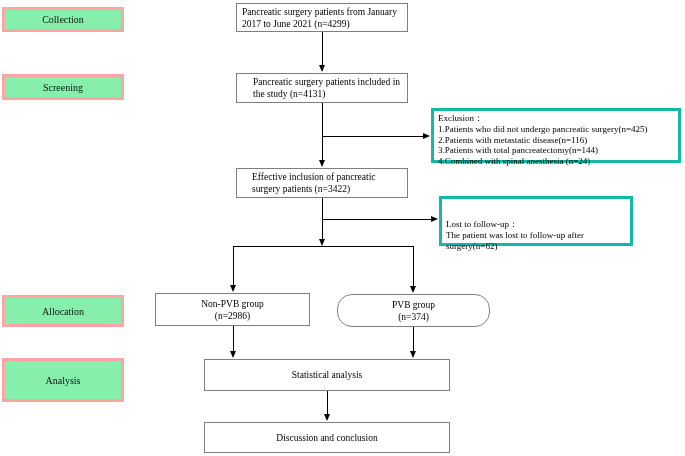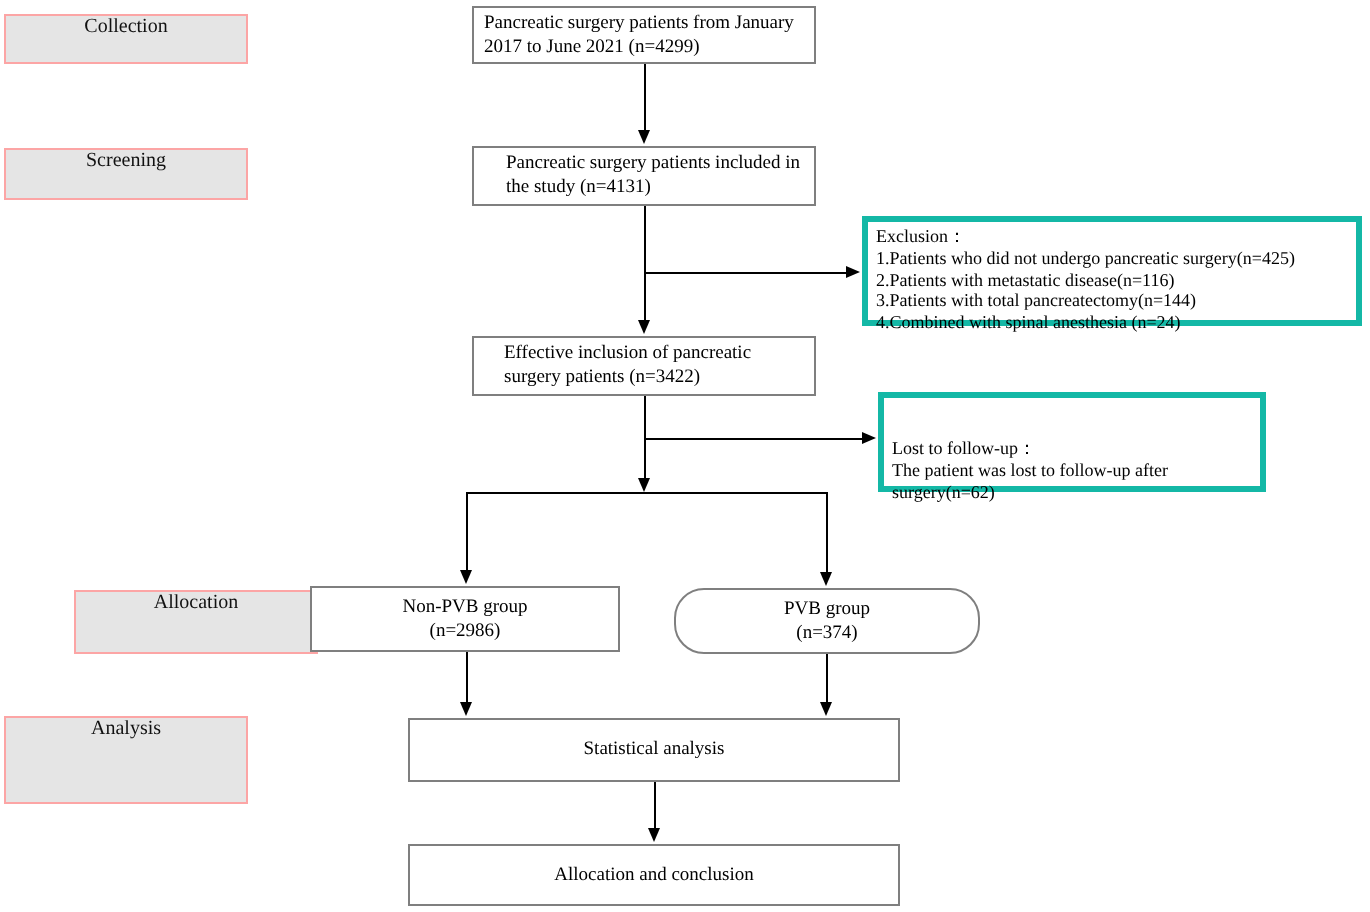--- a/index.html
+++ b/index.html
@@ -13,24 +13,24 @@
     height: 456px;
     background: #ffffff;
     overflow: hidden;
     color: #000;
   }
   
   .stage {
     position: absolute;
     left: 2px;
     width: 122px;
-    background: #e5e5e5;
-    border: 1px solid #fca5a5;
+    background: #86efac;
+    border: 3px solid #fca5a5;
     display: flex;
-    align-items: flex-start;
+    align-items: center;
     justify-content: center;
     font-size: 10px;
     color: #111111;
   }
   
   .node {
     position: absolute;
     background: #ffffff;
     border: 1px solid #7f7f7f;
     display: flex;
@@ -72,21 +72,21 @@
 <body>
 
 <div class="canvas">
 
   <div class="stage" style="top:7px;height:25px;">
     <span>Collection</span>
   </div>
   <div class="stage" style="top:74px;height:26px;">
     <span>Screening</span>
   </div>
-  <div class="stage" style="top:295px;height:32px;margin-left:35px;">
+  <div class="stage" style="top:295px;height:32px;">
     <span>Allocation</span>
   </div>
   <div class="stage" style="top:358px;height:44px;">
     <span>Analysis</span>
   </div>
 
   <div class="node" style="left:236px;top:3px;width:172px;height:29px;">
     <span>Pancreatic surgery patients from January 2017 to June 2021 (n=4299)</span>
   </div>
 
@@ -106,21 +106,21 @@
   <div class="node" style="left:337px;top:294px;width:153px;height:33px;border-radius:15px;">
     <span>PVB group</span>
     <span>(n=374)</span>
   </div>
 
   <div class="node" style="left:204px;top:359px;width:246px;height:32px;">
     <span>Statistical analysis</span>
   </div>
 
   <div class="node" style="left:204px;top:422px;width:246px;height:31px;">
-    <span>Allocation and conclusion</span>
+    <span>Discussion and conclusion</span>
   </div>
 
   <div class="note" style="left:431px;top:108px;width:250px;height:55px;">
     <div class="line">Exclusion：</div>
     <div class="line">1.Patients who did not undergo pancreatic surgery(n=425)</div>
     <div class="line">2.Patients with metastatic disease(n=116)</div>
     <div class="line">3.Patients with total pancreatectomy(n=144)</div>
     <div class="line">4.Combined with spinal anesthesia (n=24)</div>
   </div>
 

